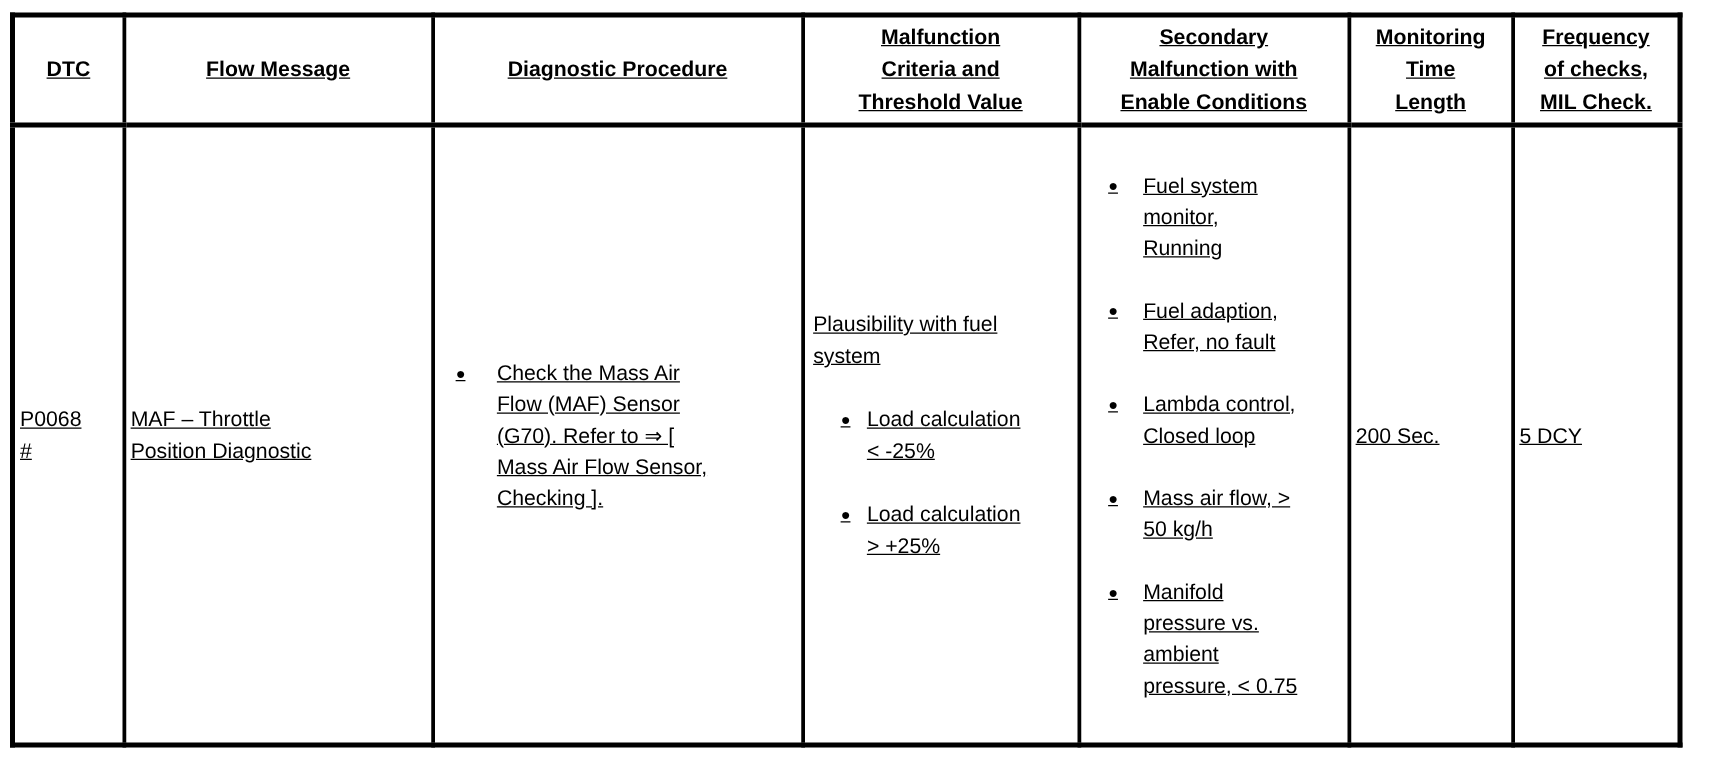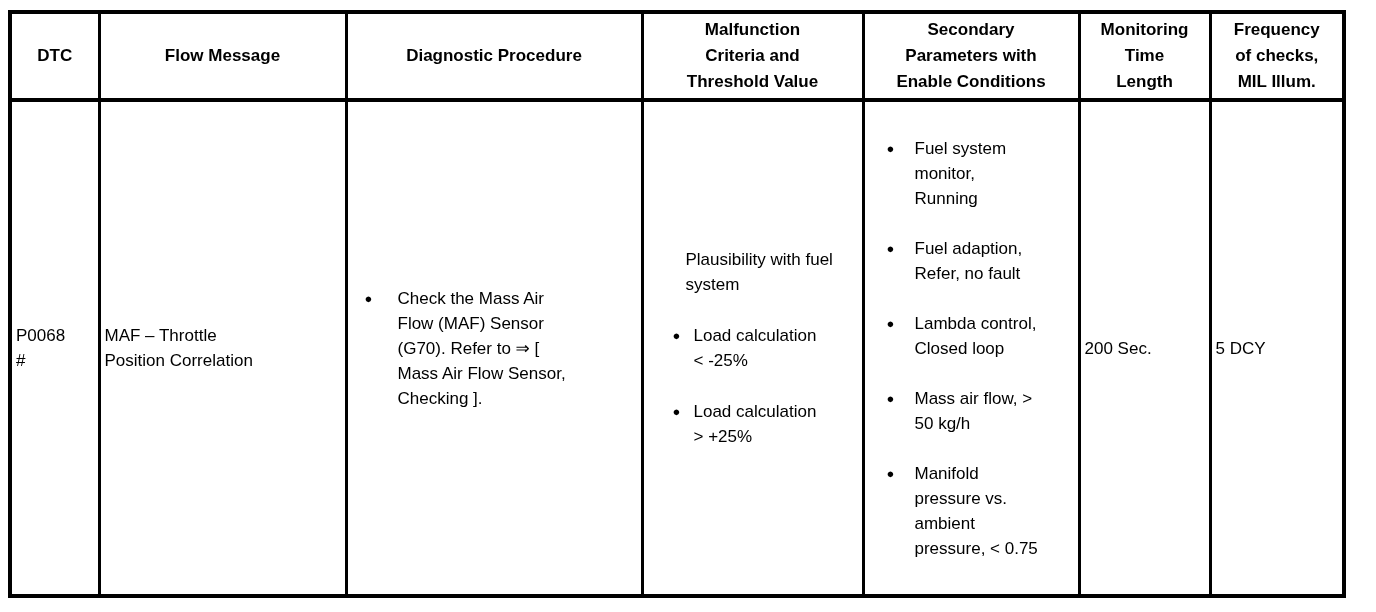--- a/index.html
+++ b/index.html
@@ -7,40 +7,40 @@
   body {
     width: 1376px; height: 612px; position: relative;
     font-family: "Liberation Sans", sans-serif; color: #000;
   }
   table.doc-table {
     position: absolute; left: 8px; top: 10px;
     width: 1334px; height: 588px;
     border-collapse: collapse; table-layout: fixed;
     background: #fff; border: 4px solid #000;
   }
-  .doc-table th, .doc-table td { border: 3px solid #000; }
+  .doc-table th, .doc-table td { border: 3px solid #000; text-decoration: underline; }
   .doc-table thead th {
     border-bottom-width: 4px;
     height: 88px; vertical-align: middle; text-align: center;
     font-weight: bold; font-size: 17px; line-height: 26px;
     padding: 2px;
   }
   .doc-table tbody td {
     height: 494px; vertical-align: middle;
     font-size: 17px; line-height: 25px;
     padding: 4px; text-align: left;
   }
   .lines { white-space: pre-line; }
 
   
   td.c-dtc { text-align: center; }
   td.c-err { padding-left: 6px; }
   td.c-diag { padding-bottom: 58px; }
   td.c-malf { padding-bottom: 58px; }
-  td.c-malf .intro { padding-left: 3px; margin-left: 35px; }
+  td.c-malf .intro { padding-left: 3px; }
   td.c-sec { vertical-align: top; padding-top: 9px; }
   td.c-mon, td.c-freq { padding-left: 6px; }
 
   
   .bullet-item { display: flex; align-items: flex-start; }
   .bullet { flex: 0 0 auto; font-size: 13px; line-height: 25px; }
   .btext { flex: 1 1 auto; }
   .c-diag .bullet-item { padding-left: 13px; }
   .c-diag .bullet { width: 33px; }
   .c-malf .bullet-item { padding-left: 25px; margin-top: 26px; }
@@ -64,39 +64,39 @@
   </colgroup>
   <thead>
     <tr>
       <th>DTC</th>
       <th>Flow Message</th>
       <th>Diagnostic Procedure</th>
       <th class="lines">Malfunction
 Criteria and
 Threshold Value</th>
       <th class="lines">Secondary
-Parameters with
+Malfunction with
 Enable Conditions</th>
       <th class="lines">Monitoring
 Time
 Length</th>
       <th class="lines">Frequency
 of checks,
-MIL Illum.</th>
+MIL Check.</th>
     </tr>
   </thead>
   <tbody>
     <tr>
       <td class="c-dtc">
         <div class="lines">P0068
 #</div>
       </td>
       <td class="c-err">
         <div class="lines">MAF – Throttle
-Position Correlation</div>
+Position Diagnostic</div>
       </td>
       <td class="c-diag">
         <div class="bullet-item">
           <span class="bullet">●</span>
           <span class="btext lines">Check the Mass Air
 Flow (MAF) Sensor
 (G70). Refer to ⇒ [
 Mass Air Flow Sensor,
 Checking ].</span>
         </div>

